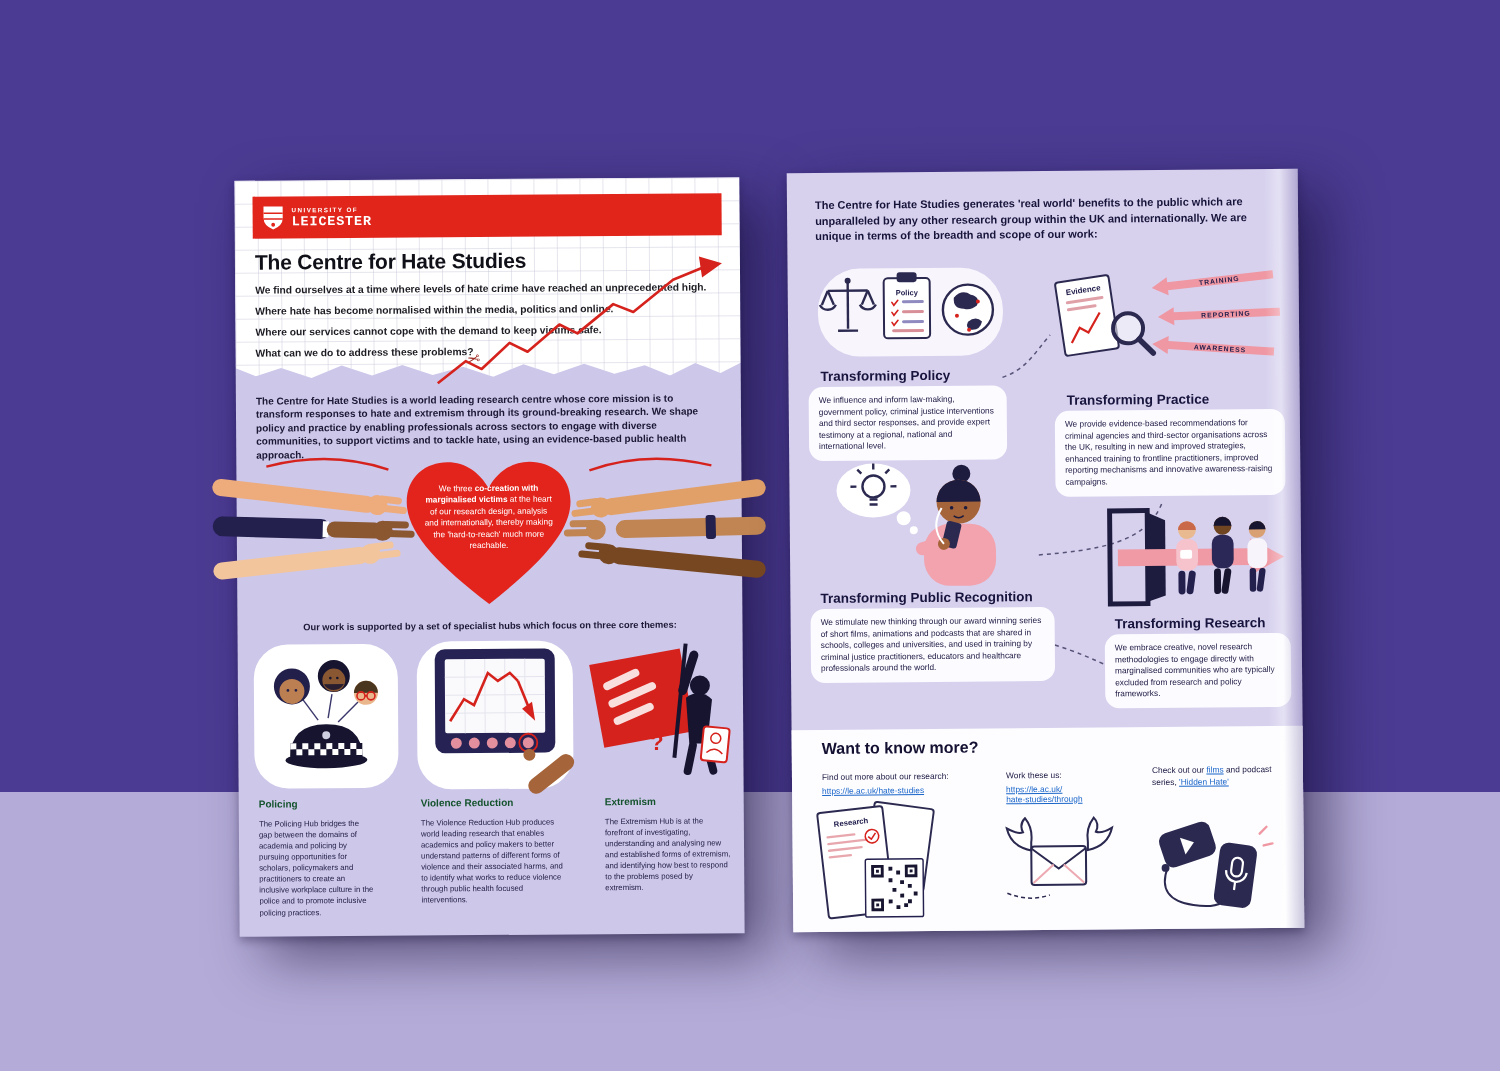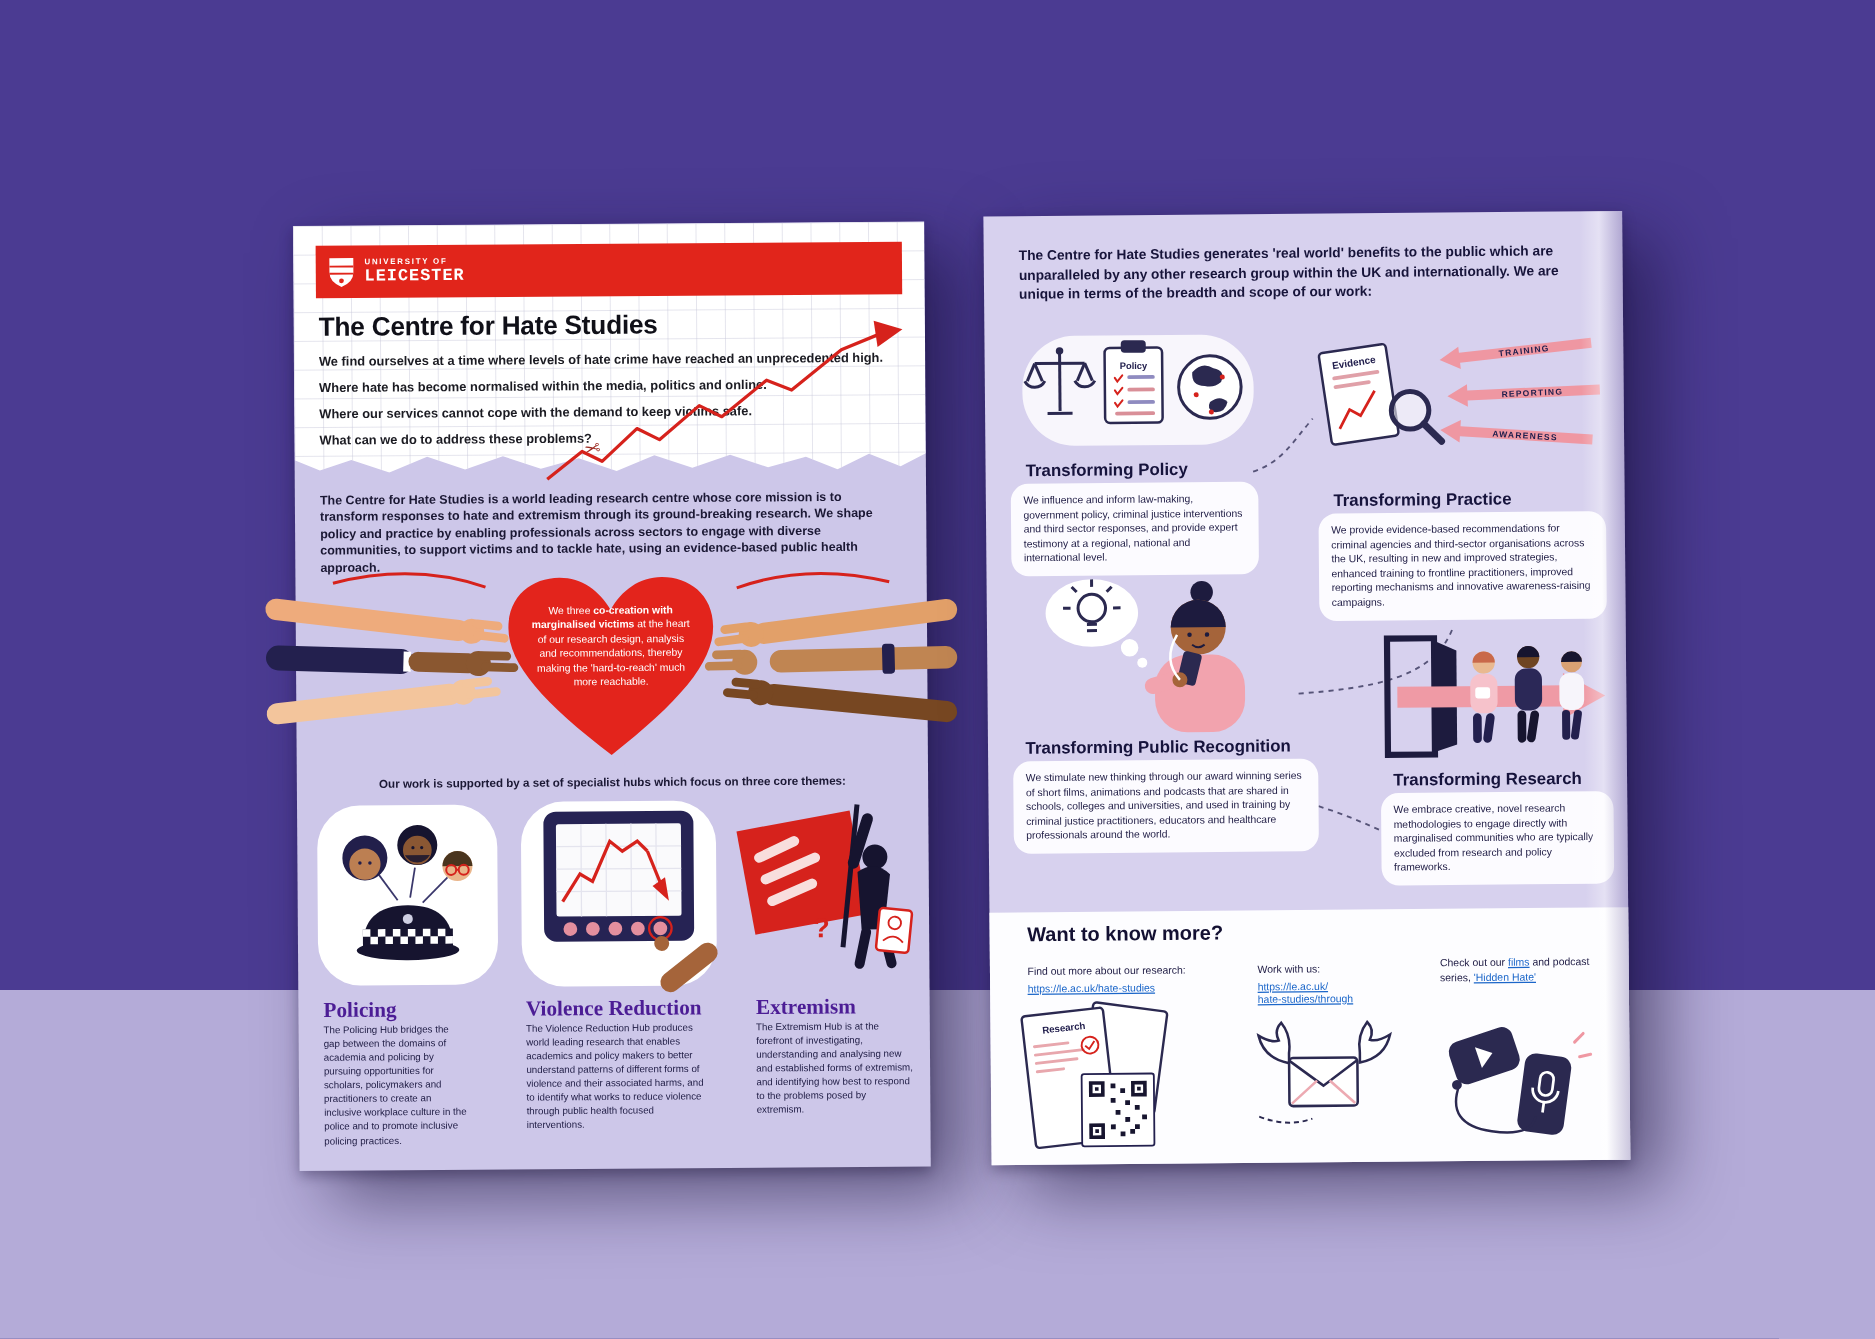--- a/index.html
+++ b/index.html
@@ -33,21 +33,21 @@
   .lp-chart { position:absolute; left:200px; top:76px; width:300px; height:132px; overflow:visible; }
   .scissors { position:absolute; left:232px; top:171px; font-size:15px; color:#9c2a22; transform:scaleX(-1) rotate(12deg); }
   .lp-mission { position:absolute; left:20px; top:214px; width:466px; font-size:10px; font-weight:700; color:#1b1834; line-height:1.34; }
   .heart-band { position:absolute; left:0; top:276px; width:505px; height:158px; }
   .arms-svg { position:absolute; left:0; top:0; width:505px; height:158px; overflow:visible; }
   .heart-svg { position:absolute; left:163px; top:0px; width:178px; height:156px; z-index:2; }
   .heart-text { position:absolute; left:186px; top:28px; width:132px; z-index:3; text-align:center;
     color:#fff; font-size:8.3px; line-height:1.38; }
   .lp-hubs-intro { position:absolute; left:0; top:442px; width:100%; text-align:center; font-size:9.3px; font-weight:600; color:#1b1834; }
   .hub-illu { position:absolute; top:460px; height:152px; overflow:visible; }
-  .hub-title { position:absolute; top:618px; font-size:17px; font-weight:700; color:#4c1d95;font-family:Liberation Serif, serif; }
+  .hub-title { position:absolute; top:618px; font-size:10px; font-weight:700; color:#14532d; }
   .hub-text { position:absolute; top:638px; font-size:7.8px; line-height:1.42; color:#232048; }
 
   
   .rp-intro { position:absolute; left:28px; top:25px; width:458px; font-size:11px; font-weight:700; color:#17143a; line-height:1.42; }
   .sec-title { position:absolute; font-size:13.5px; font-weight:700; color:#16133c; }
   .bubble { position:absolute; background:#fcfbff; border-radius:14px; padding:8px 10px; font-size:8.3px; line-height:1.4; color:#232048; }
   .sec-illu { position:absolute; overflow:visible; }
   .connectors { position:absolute; left:0; top:0; width:511px; height:759px; pointer-events:none; }
   .rp-footer { position:absolute; left:0; bottom:0; width:100%; height:202px; background:#fdfdff; }
   .rp-heading { position:absolute; left:30px; top:10px; font-size:16px; font-weight:800; color:#131032; }
@@ -142,21 +142,21 @@
             <circle cx="134" cy="114" r="10" fill="#774722"></circle>
             <rect x="134" y="104" width="24" height="7" rx="3.5" fill="#774722"></rect>
             <rect x="136" y="113" width="28" height="7" rx="3.5" fill="#774722"></rect>
           </g>
         </g>
       </svg>
       <svg class="heart-svg" viewBox="0 0 100 90" preserveAspectRatio="none">
         <path d="M50 86 C20 62 4 44 4 27 C4 12 15 4 27 4 C37 4 45 10 50 19 C55 10 63 4 73 4 C85 4 96 12 96 27 C96 44 80 62 50 86 Z" fill="#e3241c"></path>
       </svg>
       <div class="heart-text">
-        <span>We three </span><strong>co-creation with marginalised victims</strong><span> at the heart of our research design, analysis and recommendations, thereby making the 'hard-to-reach' much more reachable.</span>
+        <span>We three </span><strong>co-creation with marginalised victims</strong><span> at the heart of our research design, analysis and internationally, thereby making the 'hard-to-reach' much more reachable.</span>
       </div>
     </div>
 
     <div class="lp-hubs-intro">Our work is supported by a set of specialist hubs which focus on three core themes:</div>
 
     <svg class="hub-illu" style="left:14px;width:148px" viewBox="0 0 148 152">
       <rect x="2" y="4" width="144" height="144" rx="34" fill="#ffffff"></rect>
       <g stroke="#3a376b" stroke-width="1.4">
         <line x1="50" y1="58" x2="66" y2="80"></line>
           <line x1="80" y1="54" x2="76" y2="78"></line>
@@ -436,21 +436,21 @@
               <rect x="74" y="104" width="4" height="4"></rect>
               <rect x="94" y="104" width="4" height="4"></rect>
               <rect x="100" y="96" width="4" height="4"></rect>
               <rect x="82" y="110" width="4" height="4"></rect>
               <rect x="90" y="108" width="4" height="4"></rect>
           </g>
         </g>
       </svg>
 
       <div class="f-col" style="left:214px;top:42px;width:112px">
-        <div class="f-label">Work with us:</div>
+        <div class="f-label">Work these us:</div>
         <div class="link" style="margin-top:2px"><span>https://le.ac.uk/</span><br><span>hate-studies/through</span></div>
       </div>
       <svg class="f-illu" style="left:210px;top:88px;width:114px;height:86px" viewBox="0 0 112 85">
         <path d="M28 34 Q8 30 4 12 Q14 18 20 16 Q16 8 22 2 Q30 12 28 26 Z" fill="#ffffff" stroke="#2b2950" stroke-width="2"></path>
         <g transform="translate(112,0) scale(-1,1)">
           <path d="M28 34 Q8 30 4 12 Q14 18 20 16 Q16 8 22 2 Q30 12 28 26 Z" fill="#ffffff" stroke="#2b2950" stroke-width="2"></path>
         </g>
         <rect x="28" y="30" width="54" height="38" rx="3" fill="#ffffff" stroke="#2b2950" stroke-width="2"></rect>
         <path d="M28 32 L55 52 L82 32" stroke="#2b2950" fill="none" stroke-width="2"></path>
         <path d="M30 66 L50 48 M80 66 L60 48" stroke="#edaab2" stroke-width="2"></path>

